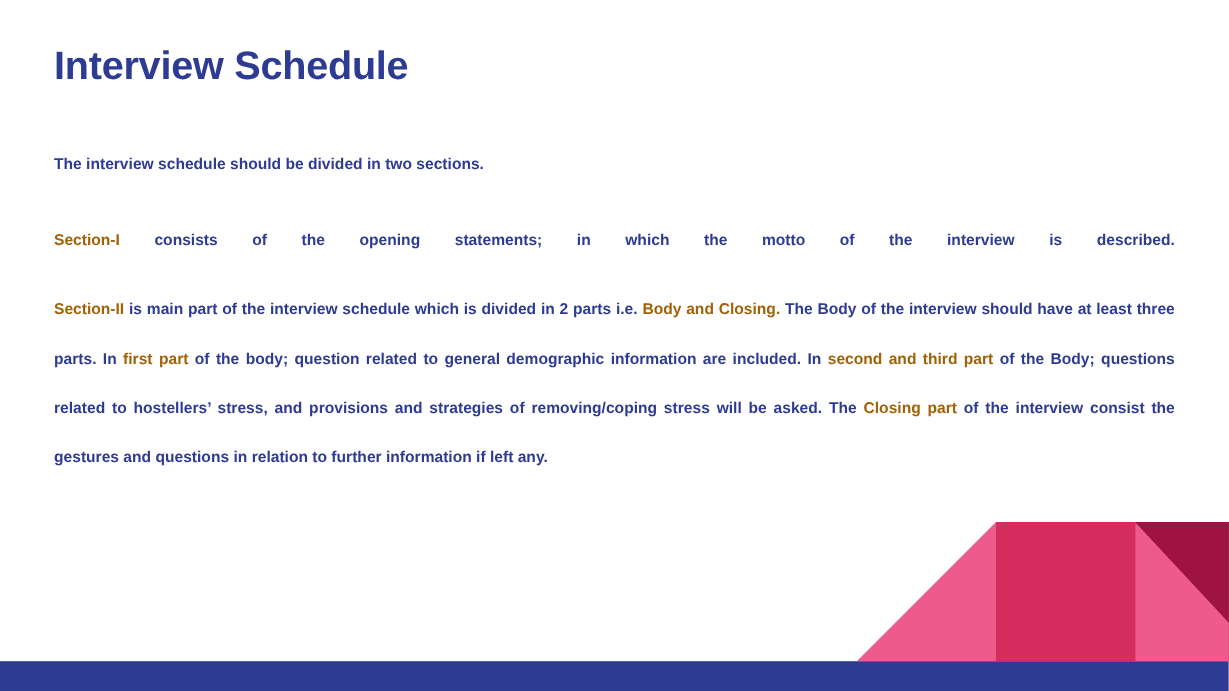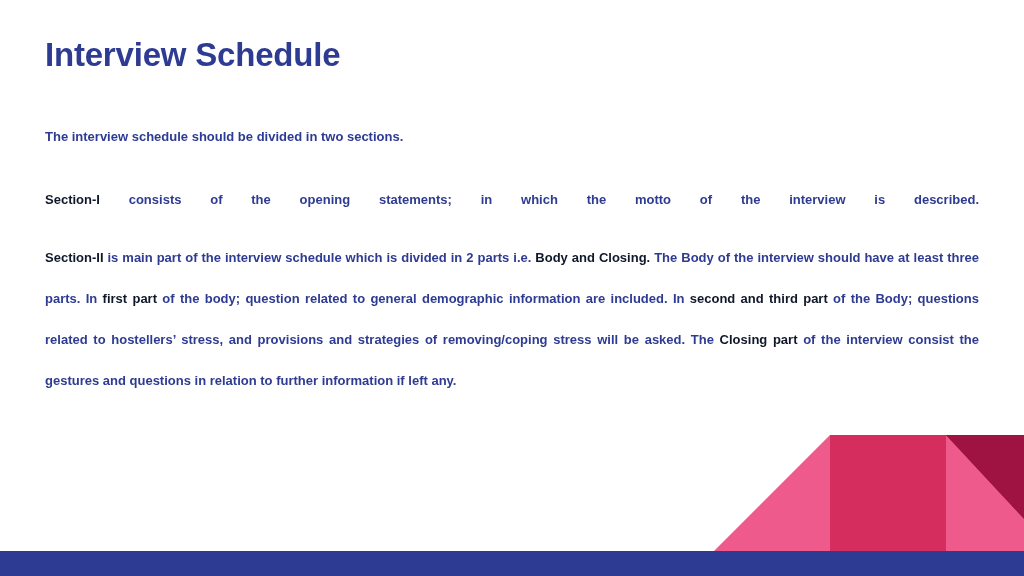--- a/index.html
+++ b/index.html
@@ -65,21 +65,21 @@
     font-weight: 700;
     color: #2e3b92;
     line-height: 41px;
     margin: 0 0 17px 0;
     text-align: justify;
     text-justify: inter-word;
     font-stretch: condensed;
     -webkit-font-smoothing: antialiased;
   }
   .para.last-para { margin-bottom: 0; }
-  .para .hl { color: #0f172a; }
+  .para .hl { color: #a16207; }
 
   
   .para.justify-all { text-align-last: justify; }
   .para.natural-last { text-align-last: left; }
 
   .para-intro {
     text-align: left;
     margin-bottom: 22px;
   }
 </style>

